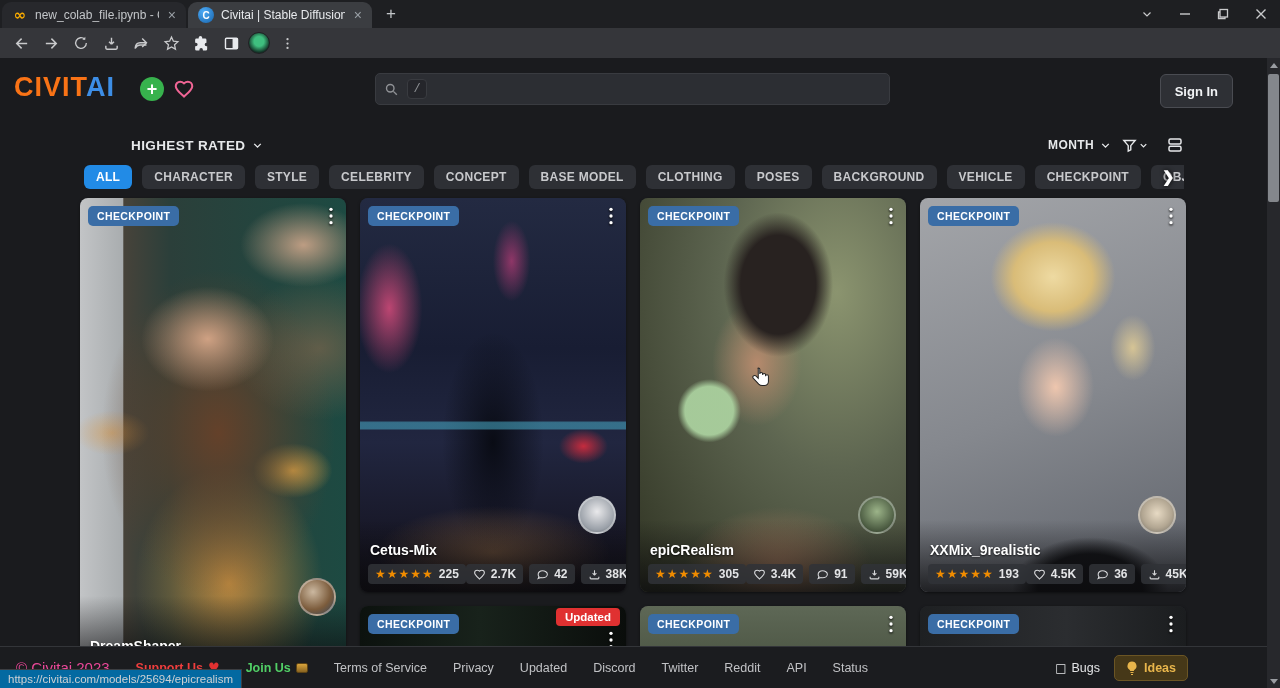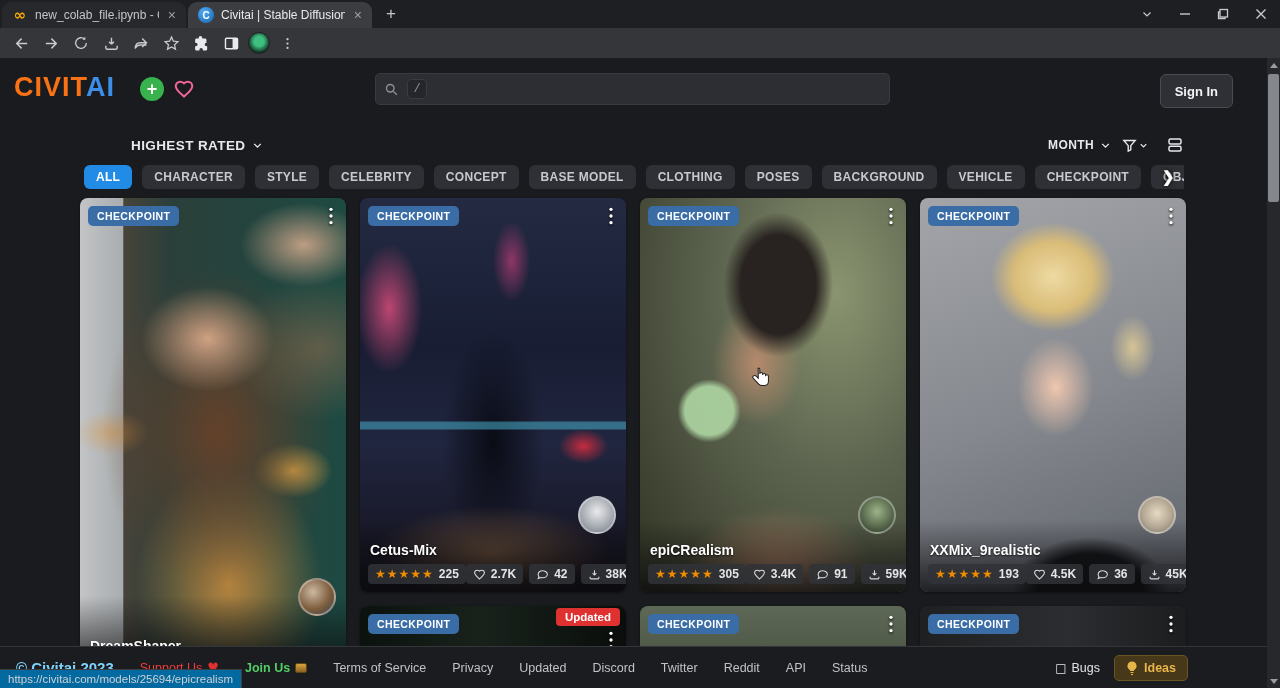--- a/index.html
+++ b/index.html
@@ -148,23 +148,23 @@
   .card-stats { position:absolute; left:8px; right:8px; bottom:8px; display:flex; align-items:center; }
   .pill { display:flex; align-items:center; gap:5px; background:rgba(48,50,55,.85); border-radius:4px;
     padding:3px 7px; color:#e3e4e6; font-size:12px; font-weight:bold; }
   .pill svg { flex:0 0 auto; }
   .stars { color:#f08c00; font-size:12px; letter-spacing:1px; font-family:"DejaVu Sans",sans-serif; }
   .stat-group { margin-left:auto; display:flex; gap:6px; }
 
   
   .footer { position:absolute; left:0; right:0; bottom:0; height:42px; background:#1b1c1f;
     border-top:1px solid #333539; display:flex; align-items:center; padding:0 16px; gap:26px; z-index:5; }
-  .copyright { color:#7dd3fc; font-size:15px; font-weight:bold; }
+  .copyright { color:#ec4899; font-size:15px; font-weight:normal; }
   .flink { font-size:12.5px; color:#c1c2c5; display:flex; align-items:center; gap:5px; white-space:nowrap; }
-  .flink.support { color:#f03e3e; font-weight:normal;justify-content:space-between; }
+  .flink.support { color:#f03e3e; font-weight:bold;justify-content:space-between; }
   .flink.join { color:#51cf66; font-weight:bold; }
   .heart-glyph { color:#e03131; font-size:13px; font-family:"DejaVu Sans",sans-serif; }
   .coin-glyph { width:12px; height:10px; background:linear-gradient(#d9a43c,#8a6420); border-radius:2px;
     border:1px solid #5e4415; display:inline-block; }
   .footer-right { margin-left:auto; display:flex; align-items:center; gap:14px; }
   .bugs { color:#e3e4e6; font-size:12.5px; display:flex; gap:5px; align-items:center; }
   .tofu { color:#e3e4e6; font-family:"DejaVu Sans",sans-serif; font-size:12px; }
   .ideas-btn { display:flex; align-items:center; gap:6px; background:#463818; border:1px solid #6b5524;
     color:#e8b54b; font-size:12.5px; font-weight:bold; padding:5px 11px; border-radius:5px; margin-right:76px; }
 

